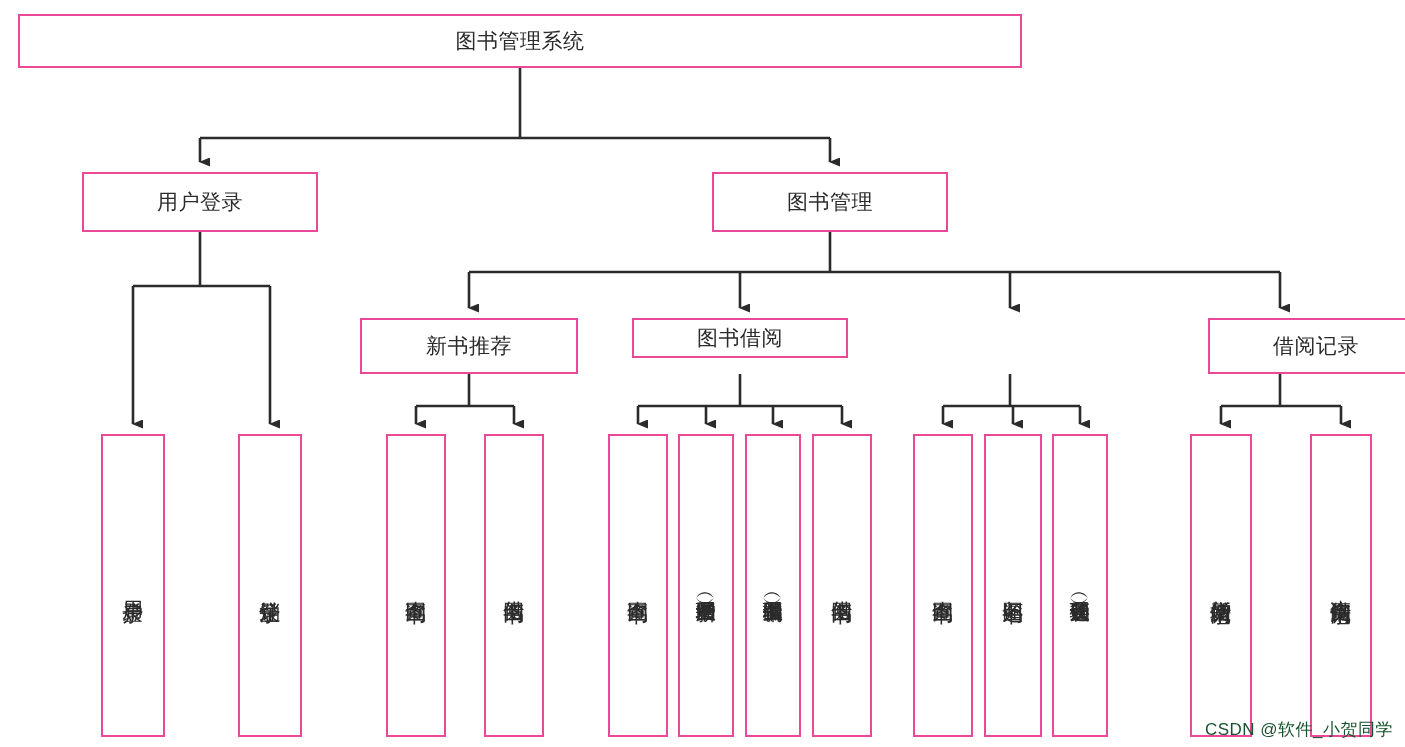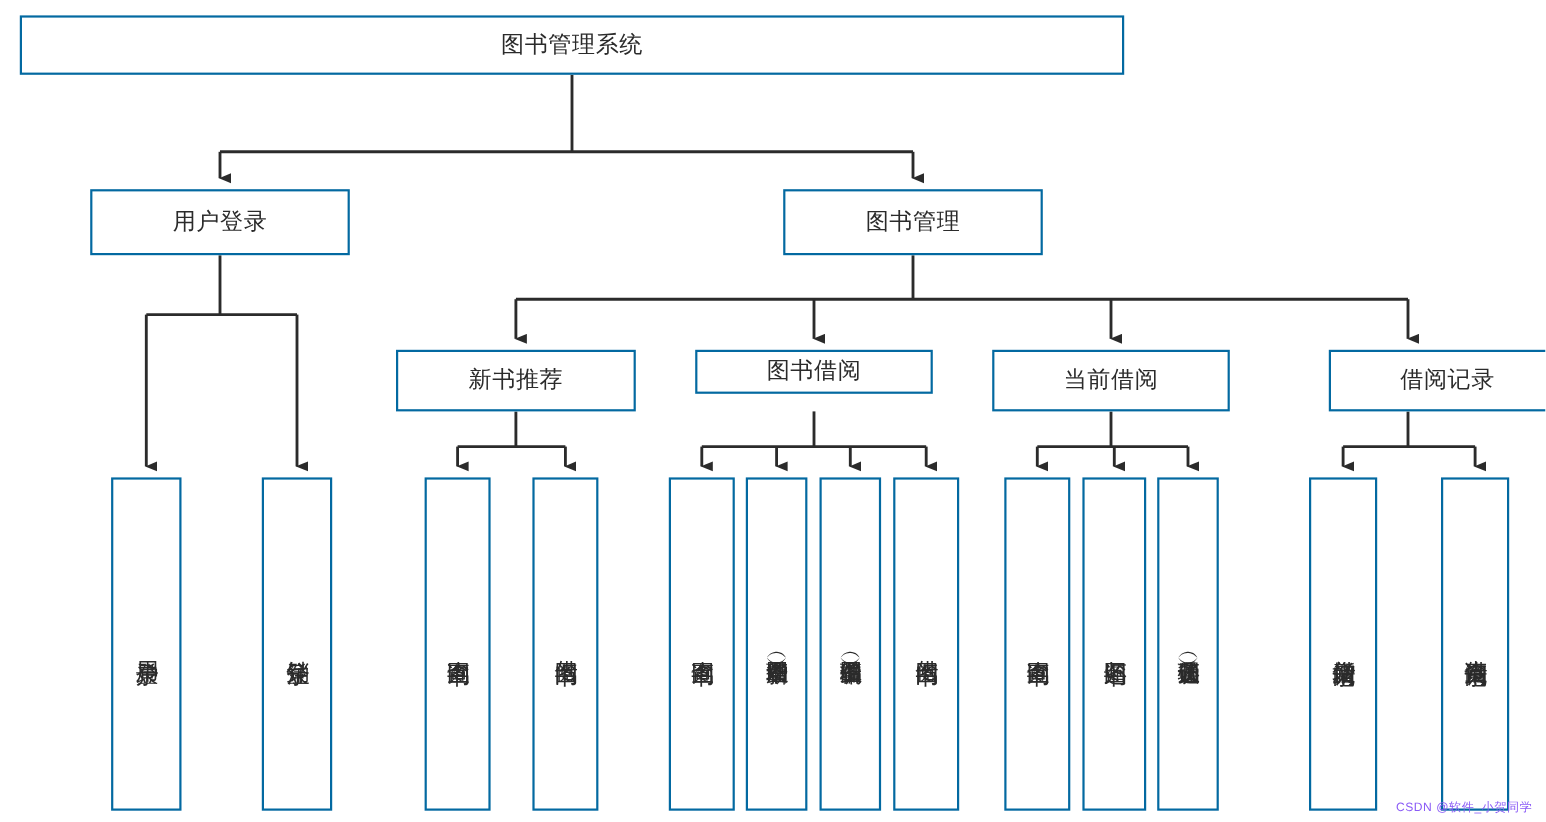--- a/index.html
+++ b/index.html
@@ -20,21 +20,21 @@
   svg#wires {
     position: absolute;
     left: 0;
     top: 0;
     width: 1405px;
     height: 747px;
   }
   .node {
     position: absolute;
     box-sizing: border-box;
-    border: 2px solid #0369a1;
+    border: 2px solid #ec4899;
     background: #ffffff;
     display: flex;
     align-items: center;
     justify-content: center;
     color: #2b2b2b;
   }
   .node-h .label {
     font-size: 21px;
     line-height: 1.1;
     letter-spacing: 0.5px;
@@ -55,22 +55,22 @@
   }
   .node-v.tight .label {
     font-size: 20px;
     line-height: 1.22;
     letter-spacing: 0px;
   }
   #watermark {
     position: absolute;
     right: 12px;
     bottom: 6px;
-    font-size: 11px;
-    color: #8b5cf6;
+    font-size: 17px;
+    color: #14532d;
     letter-spacing: 0.5px;
     white-space: nowrap;
   }
 </style>
 </head>
 <body>
 
 <div id="canvas">
 
   <svg id="wires" viewBox="0 0 1405 747" xmlns="http://www.w3.org/2000/svg">
@@ -133,23 +133,20 @@
   <div class="node node-h" style="left:712px;top:172px;width:236px;height:60px;">
     <span class="label">图书管理</span>
   </div>
 
   <div class="node node-h" style="left:360px;top:318px;width:218px;height:56px;">
     <span class="label">新书推荐</span>
   </div>
   <div class="node node-h" style="left:632px;top:318px;width:216px;height:40px;">
     <span class="label">图书借阅</span>
   </div>
-  <div class="node node-h" style="left:902px;top:318px;width:216px;height:56px;">
-    <span class="label">当前借阅</span>
-  </div>
   <div class="node node-h" style="left:1172px;top:318px;width:216px;height:56px;margin-left:36px;">
     <span class="label">借阅记录</span>
   </div>
 
   <div class="node node-v" style="left:101px;top:434px;width:64px;height:303px;">
     <span class="label">用户登录</span>
   </div>
   <div class="node node-v" style="left:238px;top:434px;width:64px;height:303px;">
     <span class="label">注销登录</span>
   </div>

